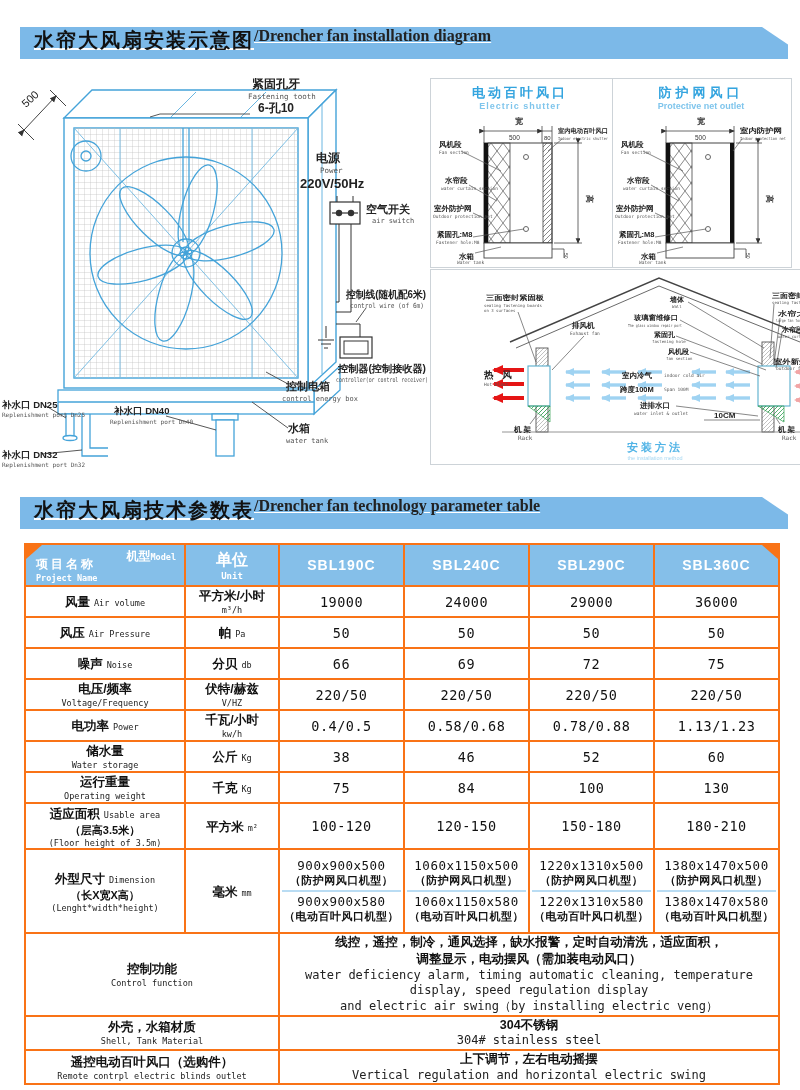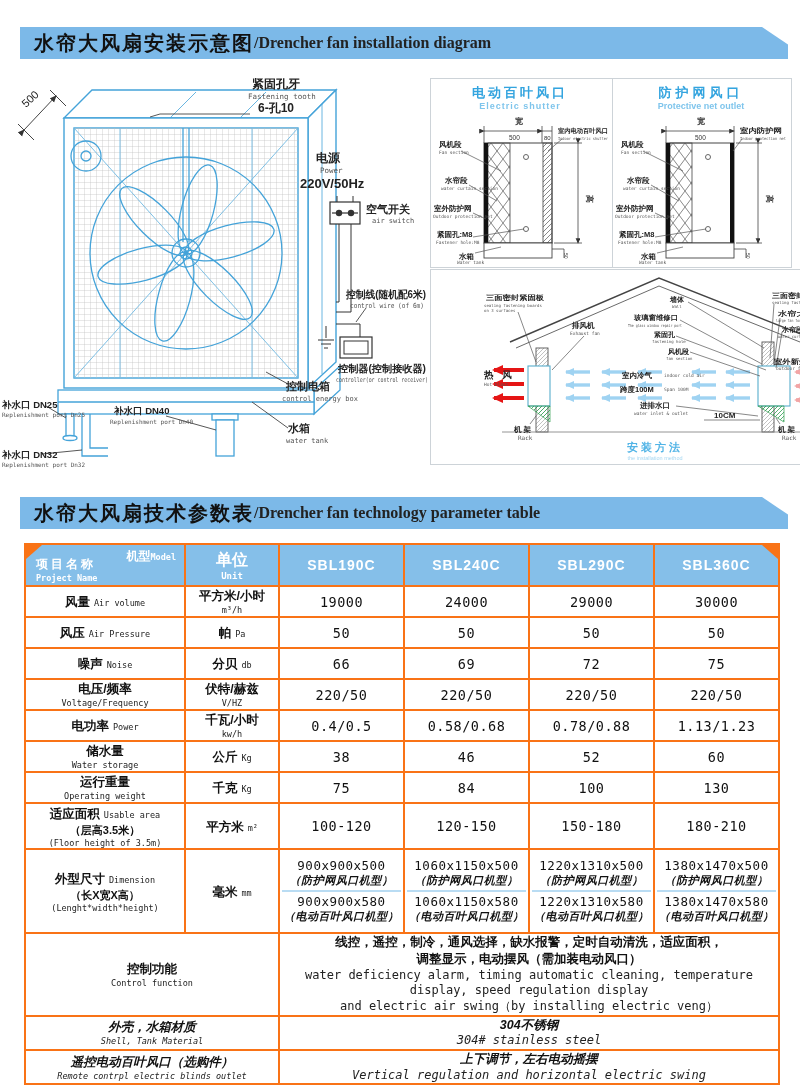--- a/index.html
+++ b/index.html
@@ -1,60 +1,60 @@
 <!DOCTYPE html>
 <html><head>
 <meta charset="utf-8">
 <style>
   html,body{margin:0;padding:0;background:#fff;}
   body{width:800px;height:1090px;position:relative;overflow:hidden;
        font-family:"Liberation Sans",sans-serif;-webkit-font-smoothing:antialiased;}
   .banner{position:absolute;left:20px;width:768px;height:32px;background:#7cb9e8;color:#fff;
-          display:flex;align-items:center;padding-left:14px;box-sizing:border-box;
-          clip-path:polygon(0 0, calc(100% - 26px) 0, 100% 55%, 100% 100%, 0 100%);}
+          display:flex;align-items:flex-start;padding-left:14px;box-sizing:border-box;
+          clip-path:polygon(0 0, calc(100% - 26px) 0, 100% 55%, 100% 100%, 0 100%);text-decoration:underline;}
   .banner .zh{font-size:20px;font-weight:bold;letter-spacing:2px;}
   .banner .en{font-size:16px;font-weight:bold;font-family:"Liberation Serif",serif;letter-spacing:0px;}
   #banner1{top:27px;} #banner2{top:497px;}
 
   .panelbox{position:absolute;border:1px solid #cdd3d8;background:#fff;}
   #fanSvg{position:absolute;left:0px;top:56px;}
   #panelA{left:430px;top:78px;width:181px;height:188px;}
   #panelB{left:612px;top:78px;width:178px;height:188px;}
   #houseBox{left:430px;top:269px;width:360px;height:194px;padding-left:43px;}
   svg text{font-family:"Liberation Sans",sans-serif;}
   .svgzh{font-weight:bold;fill:#222;}
   .svgen{fill:#555;font-family:"DejaVu Sans Mono",monospace;}
 
   
   #ptable{position:absolute;left:24px;top:543px;width:756px;border-collapse:separate;
           border-spacing:2px;background:#f97316;table-layout:fixed;}
   #ptable td,#ptable th{background:#fff;text-align:center;vertical-align:middle;padding:0 2px;}
   #ptable th{background:#85bfe9;color:#fff;font-weight:bold;}
   .r-head th{height:40px;}
   .r-std td{height:29px;} .r-usable td{height:40px;} .r-dim td{height:82px;}
-  .r-ctrl td{height:52px;} .r-sm td{height:30px;font-style:italic;}
+  .r-ctrl td{height:52px;} .r-sm td{height:30px;}
   .zh{font-size:12.5px;font-weight:bold;color:#111;}
   .en{font-size:8.5px;font-family:"DejaVu Sans Mono",monospace;color:#222;font-weight:normal;}
   .labline .en{margin-left:4px;}
   .c-val{font-family:"DejaVu Sans Mono",monospace;font-size:13.5px;color:#111;letter-spacing:0.5px;}
   .note{font-size:11px;}
   .hd-diag{clip-path:polygon(16px 0,100% 0,100% 100%,0 100%,0 14px);position:relative;
      background-image:linear-gradient(to bottom right,rgba(0,0,0,0) calc(50% - 1px),#cfe8fa calc(50% - 1px),#cfe8fa calc(50% + 1px),rgba(0,0,0,0) calc(50% + 1px));}
   .hd-last{clip-path:polygon(0 0,calc(100% - 16px) 0,100% 14px,100% 100%,0 100%);}
   .hd-model{position:absolute;top:3px;right:8px;font-size:12px;}
   .hd-model .hd-en{font-size:8.5px;font-family:"DejaVu Sans Mono",monospace;}
   .hd-proj{position:absolute;bottom:2px;left:10px;text-align:left;font-size:12px;letter-spacing:3px;}
   .hd-proj .hd-en{display:block;font-size:8.5px;letter-spacing:0;font-family:"DejaVu Sans Mono",monospace;}
   .hd-unit .hd-en{display:block;font-size:9px;font-family:"DejaVu Sans Mono",monospace;}
   .hd-sbl{font-size:14px;letter-spacing:1px;}
   .dimcell{padding:0;}
   .half{padding:2px 0;}
   .half.sep{border-top:2px solid #b9dcf3;}
   .dsize{font-family:"DejaVu Sans Mono",monospace;font-size:12.5px;letter-spacing:0.5px;}
-  .dnote{font-size:11px;font-weight:bold;font-style:italic;}
+  .dnote{font-size:11px;font-weight:bold;}
   .c-span .vz{font-size:12.5px;font-weight:bold;line-height:1.35;}
   .c-span .ve{font-size:12px;font-family:"DejaVu Sans Mono",monospace;line-height:1.3;}
 </style>
 </head>
 <body>
 
 <div class="banner" id="banner1">
   <span class="zh">水帘大风扇安装示意图</span>
     <span class="en">/Drencher fan installation diagram</span>
 </div>
@@ -474,21 +474,21 @@
         <td class="c-label">
           <div class="labline"><span class="zh">风量</span><span class="en">Air volume</span></div>
         </td>
         <td class="c-unit">
           <div class="zh">平方米/小时</div>
           <div class="en">m³/h</div>
         </td>
         <td class="c-val">19000</td>
         <td class="c-val">24000</td>
         <td class="c-val">29000</td>
-        <td class="c-val">30000</td>
+        <td class="c-val">36000</td>
       </tr>
       <tr class="r-std">
         <td class="c-label">
           <div class="labline"><span class="zh">风压</span><span class="en">Air Pressure</span></div>
         </td>
         <td class="c-unit">
           <div class="labline"><span class="zh">帕</span><span class="en">Pa</span></div>
         </td>
         <td class="c-val">50</td>
         <td class="c-val">50</td>

